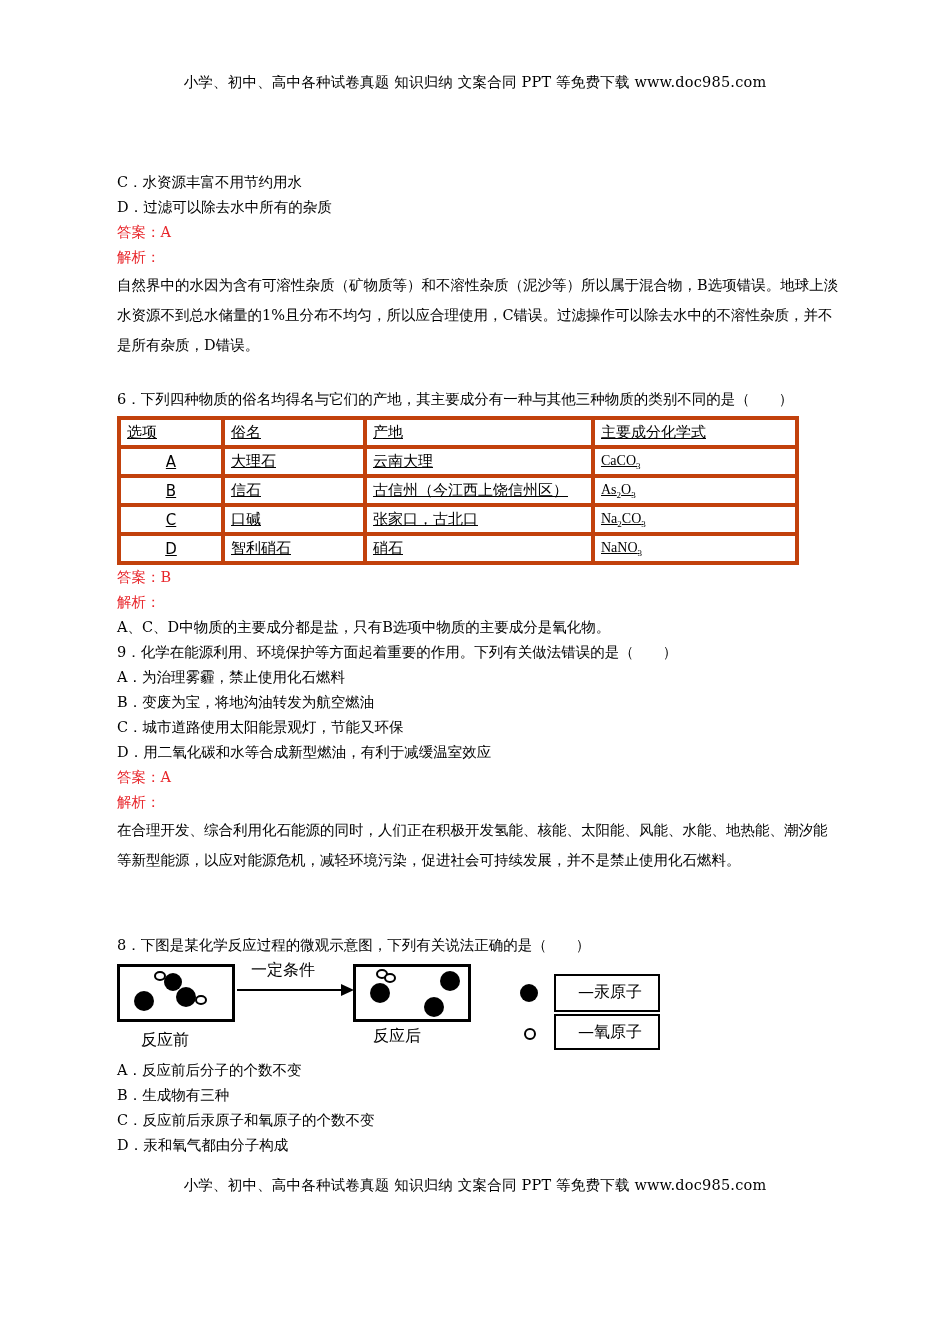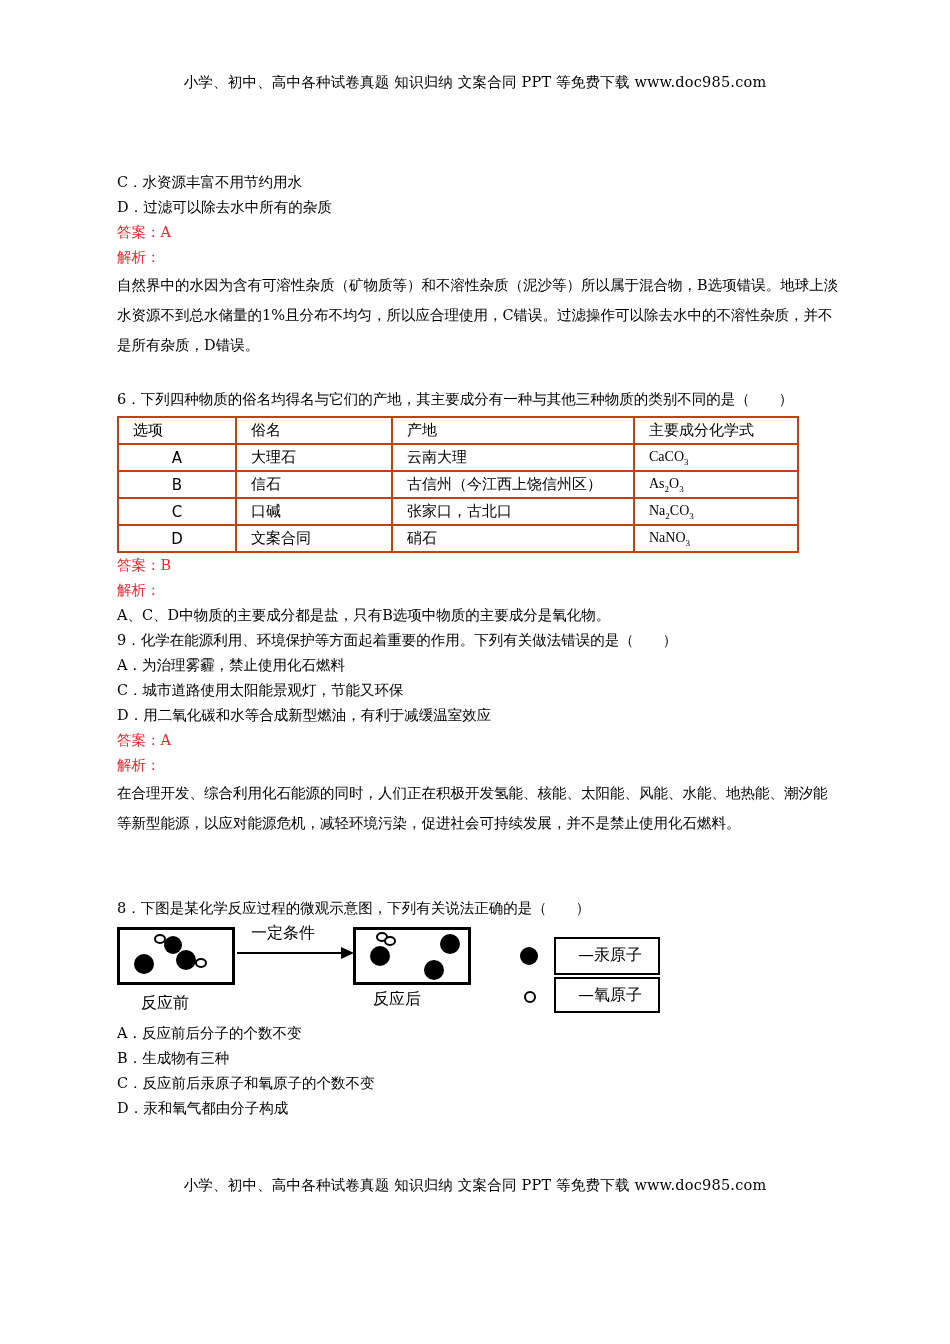--- a/index.html
+++ b/index.html
@@ -17,21 +17,21 @@
   .line { font-size: 14.5px; line-height: 25px; height: 25px; white-space: nowrap; }
   .para { font-size: 14.5px; line-height: 30px; white-space: normal; }
   .red { color: #e8262b; }
   .gap { height: 24px; }
   .gap2 { height: 34px; }
   table.opts {
     border-collapse: collapse; margin: 2px 0 0 0; width: 682px;
     font-family: "DejaVu Sans", "Liberation Sans", sans-serif; font-size: 15px;
   }
   table.opts td, table.opts th {
-    border: 2px solid #c2410c; height: 25px; padding: 0 14px; text-align: left; font-weight: normal;
+    border: 4px solid #c2410c; height: 25px; padding: 0 6px; text-align: left; font-weight: normal; text-decoration: underline;
   }
   table.opts td.c { text-align: center; }
   table.opts .f { font-family: "Liberation Serif", "DejaVu Serif", serif; font-size: 14px; }
   table.opts sub { font-size: 9px; }
   .diagram { position: relative; width: 560px; height: 96px; margin: 2px 0 2px 0; }
   .box { position: absolute; border: 3px solid #000; background: #fff; }
   .atomB { position: absolute; background: #000; border-radius: 50%; }
   .atomO { position: absolute; border: 2px solid #000; border-radius: 50%; background: #fff; }
   .lbl { position: absolute; font-family: "DejaVu Sans", "Liberation Sans", sans-serif; font-size: 16px; }
   .legendbox { position: absolute; border: 2px solid #000; font-family: "DejaVu Sans", "Liberation Sans", sans-serif; font-size: 16px; padding-left: 22px; line-height: 32px; box-sizing: border-box; }
@@ -73,32 +73,33 @@
       <td class="f"><span>As</span><sub>2</sub><span>O</span><sub>3</sub></td>
     </tr>
     <tr>
       <td class="c">C</td>
       <td>口碱</td>
       <td>张家口，古北口</td>
       <td class="f"><span>Na</span><sub>2</sub><span>CO</span><sub>3</sub></td>
     </tr>
     <tr>
       <td class="c">D</td>
-      <td>文案合同</td>
+      <td>智利硝石</td>
       <td>硝石</td>
       <td class="f"><span>NaNO</span><sub>3</sub></td>
     </tr>
   </tbody>
     </table>
   <div class="line red">答案：B</div>
   <div class="line red">解析：</div>
   <div class="line">A、C、D中物质的主要成分都是盐，只有B选项中物质的主要成分是氧化物。</div>
 
   <div class="line">9．化学在能源利用、环境保护等方面起着重要的作用。下列有关做法错误的是（　　）</div>
   <div class="line">A．为治理雾霾，禁止使用化石燃料</div>
+  <div class="line">B．变废为宝，将地沟油转发为航空燃油</div>
   <div class="line">C．城市道路使用太阳能景观灯，节能又环保</div>
   <div class="line">D．用二氧化碳和水等合成新型燃油，有利于减缓温室效应</div>
   <div class="line red">答案：A</div>
   <div class="line red">解析：</div>
   <div class="para">在合理开发、综合利用化石能源的同时，人们正在积极开发氢能、核能、太阳能、风能、水能、地热能、潮汐能等新型能源，以应对能源危机，减轻环境污染，促进社会可持续发展，并不是禁止使用化石燃料。</div>
 
   <div class="gap2"></div>
   <div class="gap"></div>
 
   <div class="line">8．下图是某化学反应过程的微观示意图，下列有关说法正确的是（　　）</div>

